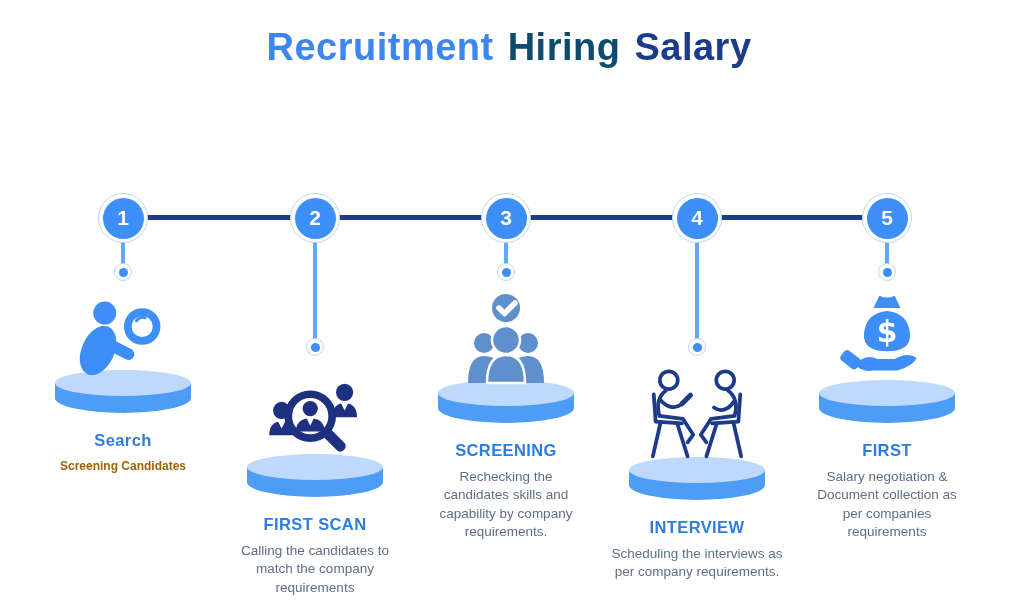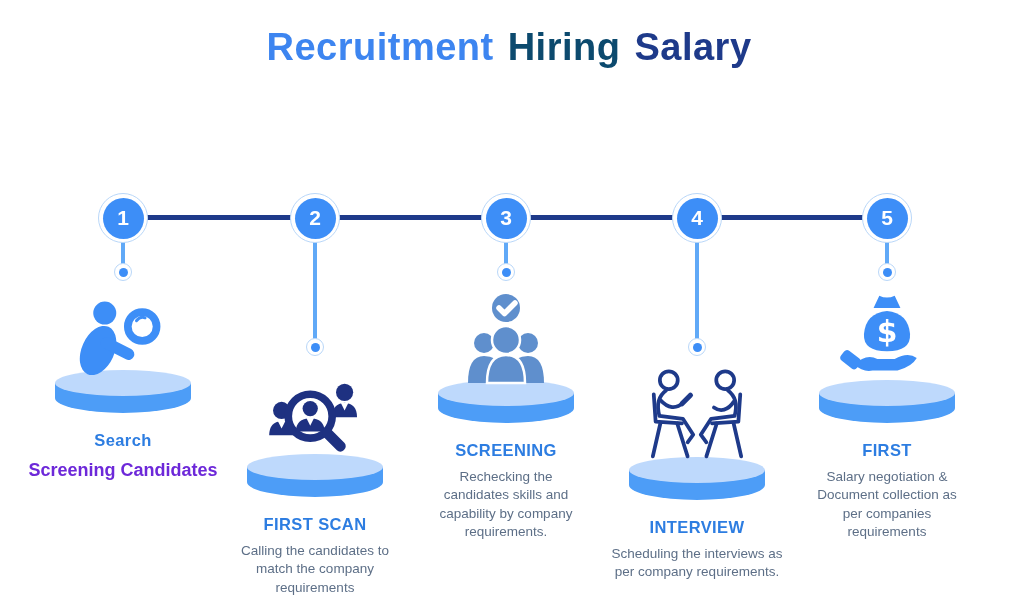--- a/index.html
+++ b/index.html
@@ -36,21 +36,21 @@
   .icon-slot { height:110px; display:flex; align-items:flex-end; justify-content:center; z-index:3; }
   .platform { position:relative; width:136px; height:44px; flex:0 0 44px; z-index:2; }
   .platform .pbody { position:absolute; top:13px; left:0; width:136px; height:30px;
                      background:#4d9df7; border-radius:0 0 68px 68px / 0 0 15px 15px; }
   .platform .ptop  { position:absolute; top:0; left:0; width:136px; height:26px;
                      background:#bed9fc; border-radius:50%; }
   .step-title { margin-top:17px; font-size:16.5px; font-weight:bold; color:#2d7de1;
                 letter-spacing:.4px; text-align:center; }
   .step-desc  { margin-top:8px; font-size:13.5px; line-height:1.36; color:#5d6f87;
                 text-align:center; }
-  .desc-accent { font-weight:bold; color:#6d28d9; font-size:18px; }
+  .desc-accent { font-weight:bold; color:#a16207; font-size:12px; }
   .w168{width:168px;} .w146{width:146px;} .w172{width:172px;} .w156{width:156px;}
   .pull8 { margin-bottom:-8px; }
   .pull5 { margin-bottom:-5px; }
 </style>
 </head>
 <body>
 
 <div class="canvas">
 
   <h1 class="title">

